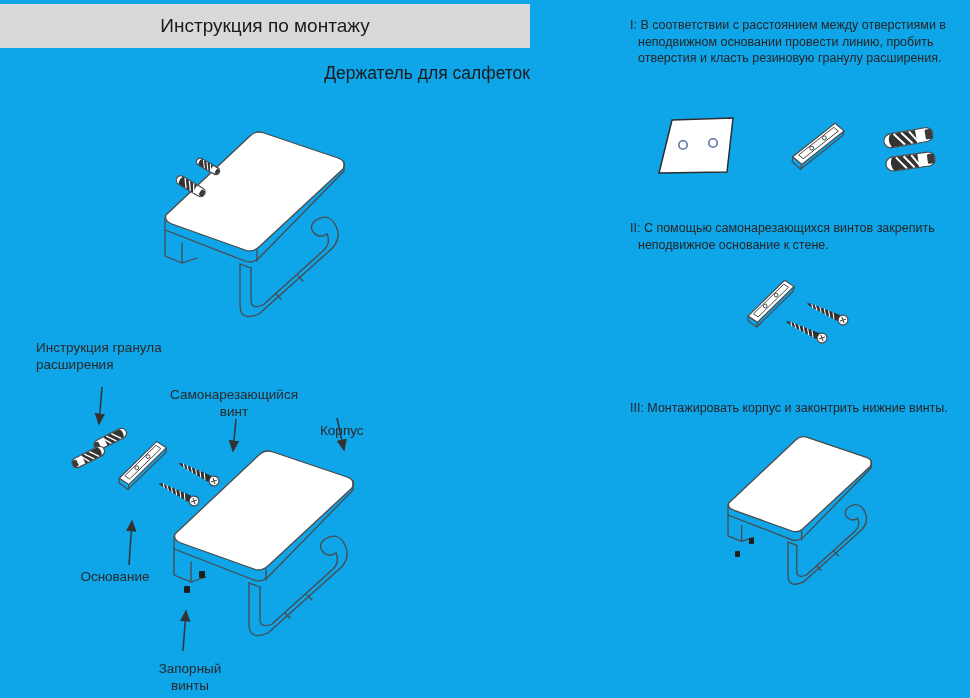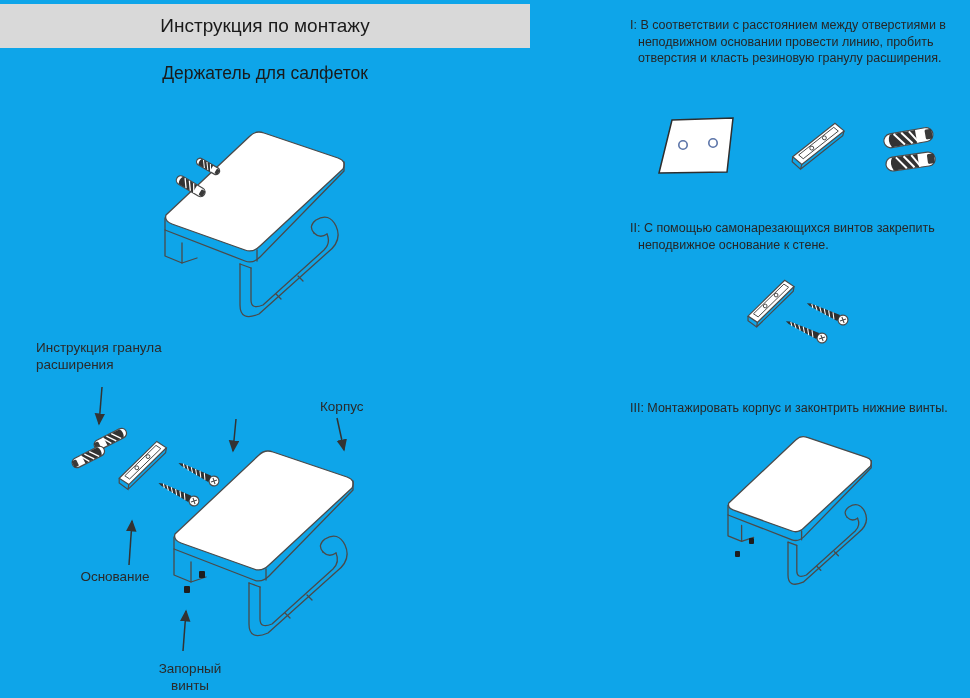--- a/index.html
+++ b/index.html
@@ -7,27 +7,27 @@
     position:relative;width:970px;height:698px;background:#0ea5e9;
     font-family:"Liberation Sans",sans-serif;color:#262626;overflow:hidden;
   }
   .diagrams{position:absolute;left:0;top:0;}
   .header-bar{
     position:absolute;left:0;top:4px;width:530px;height:44px;
     background:#d9d9d9;display:flex;align-items:center;justify-content:center;
   }
   .title{font-size:19px;color:#1a1a1a;}
   .subtitle{
-    position:absolute;left:0;top:63px;width:530px;text-align:center;
+    position:absolute;left:0;top:63px;width:530px;text-align:right;
     font-size:17.5px;color:#1a1a1a;
   }
   .part-label{position:absolute;font-size:13.5px;line-height:1.25;color:#2a2a2a;}
   .lbl-anchor{left:36px;top:340px;width:132px;}
   .lbl-screw{left:170px;top:387px;width:128px;text-align:center;}
-  .lbl-body{left:320px;top:399px;width:60px;}
+  .lbl-body{left:320px;top:423px;width:60px;}
   .lbl-base{left:70px;top:569px;width:90px;text-align:center;}
   .lbl-lock{left:150px;top:661px;width:80px;text-align:center;}
   .step-text{
     position:absolute;left:630px;width:336px;font-size:12.5px;line-height:1.32;
     color:#262626;padding-left:8px;text-indent:-8px;
   }
   .step-1{top:17px;}
   .step-2{top:220px;}
   .step-3{top:400px;}
 </style>
@@ -127,20 +127,21 @@
     </g>
   </svg>
 
   <div class="header-bar">
     <div class="title">Инструкция по монтажу</div>
   </div>
 
   <div class="subtitle">Держатель для салфеток</div>
 
   <div class="part-label lbl-anchor">Инструкция гранула расширения</div>
+  <div class="part-label lbl-screw">Самонарезающийся винт</div>
   <div class="part-label lbl-body">Корпус</div>
   <div class="part-label lbl-base">Основание</div>
   <div class="part-label lbl-lock">Запорный винты</div>
 
   <div class="step-text step-1">I: В соответствии с расстоянием между отверстиями в неподвижном основании провести линию, пробить отверстия и класть резиновую гранулу расширения.</div>
   <div class="step-text step-2">II: С помощью самонарезающихся винтов закрепить неподвижное основание к стене.</div>
   <div class="step-text step-3">III: Монтажировать корпус и законтрить нижние винты.</div>
 
 </div>
 

